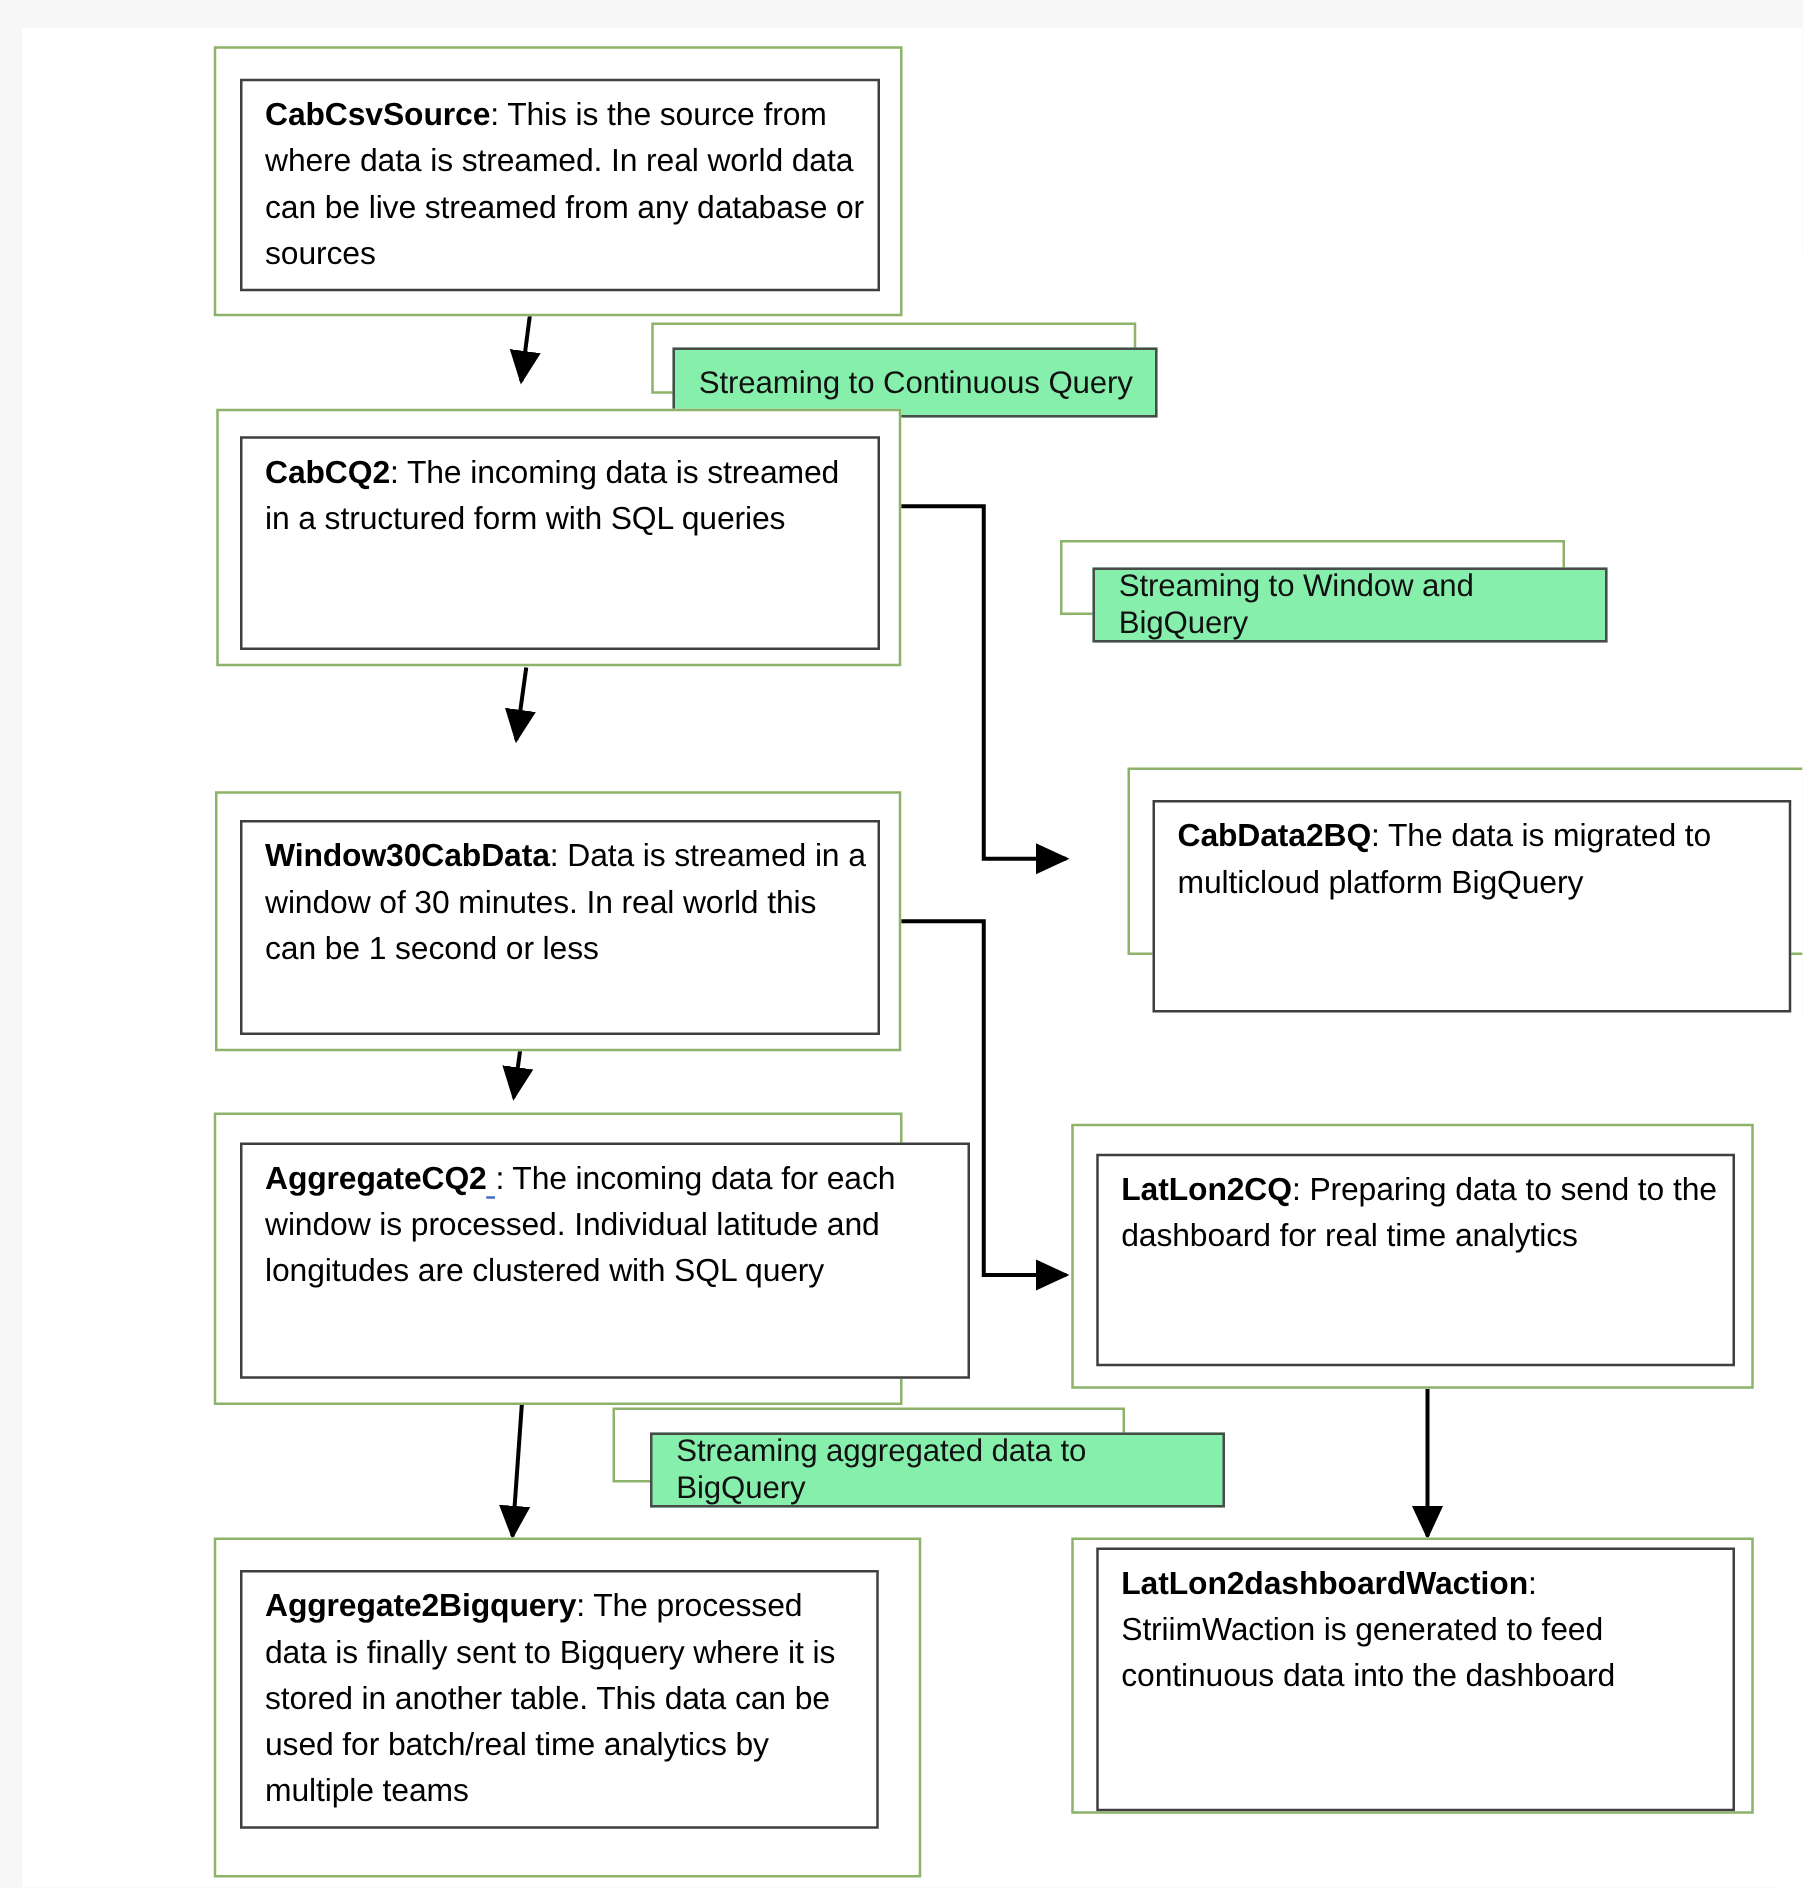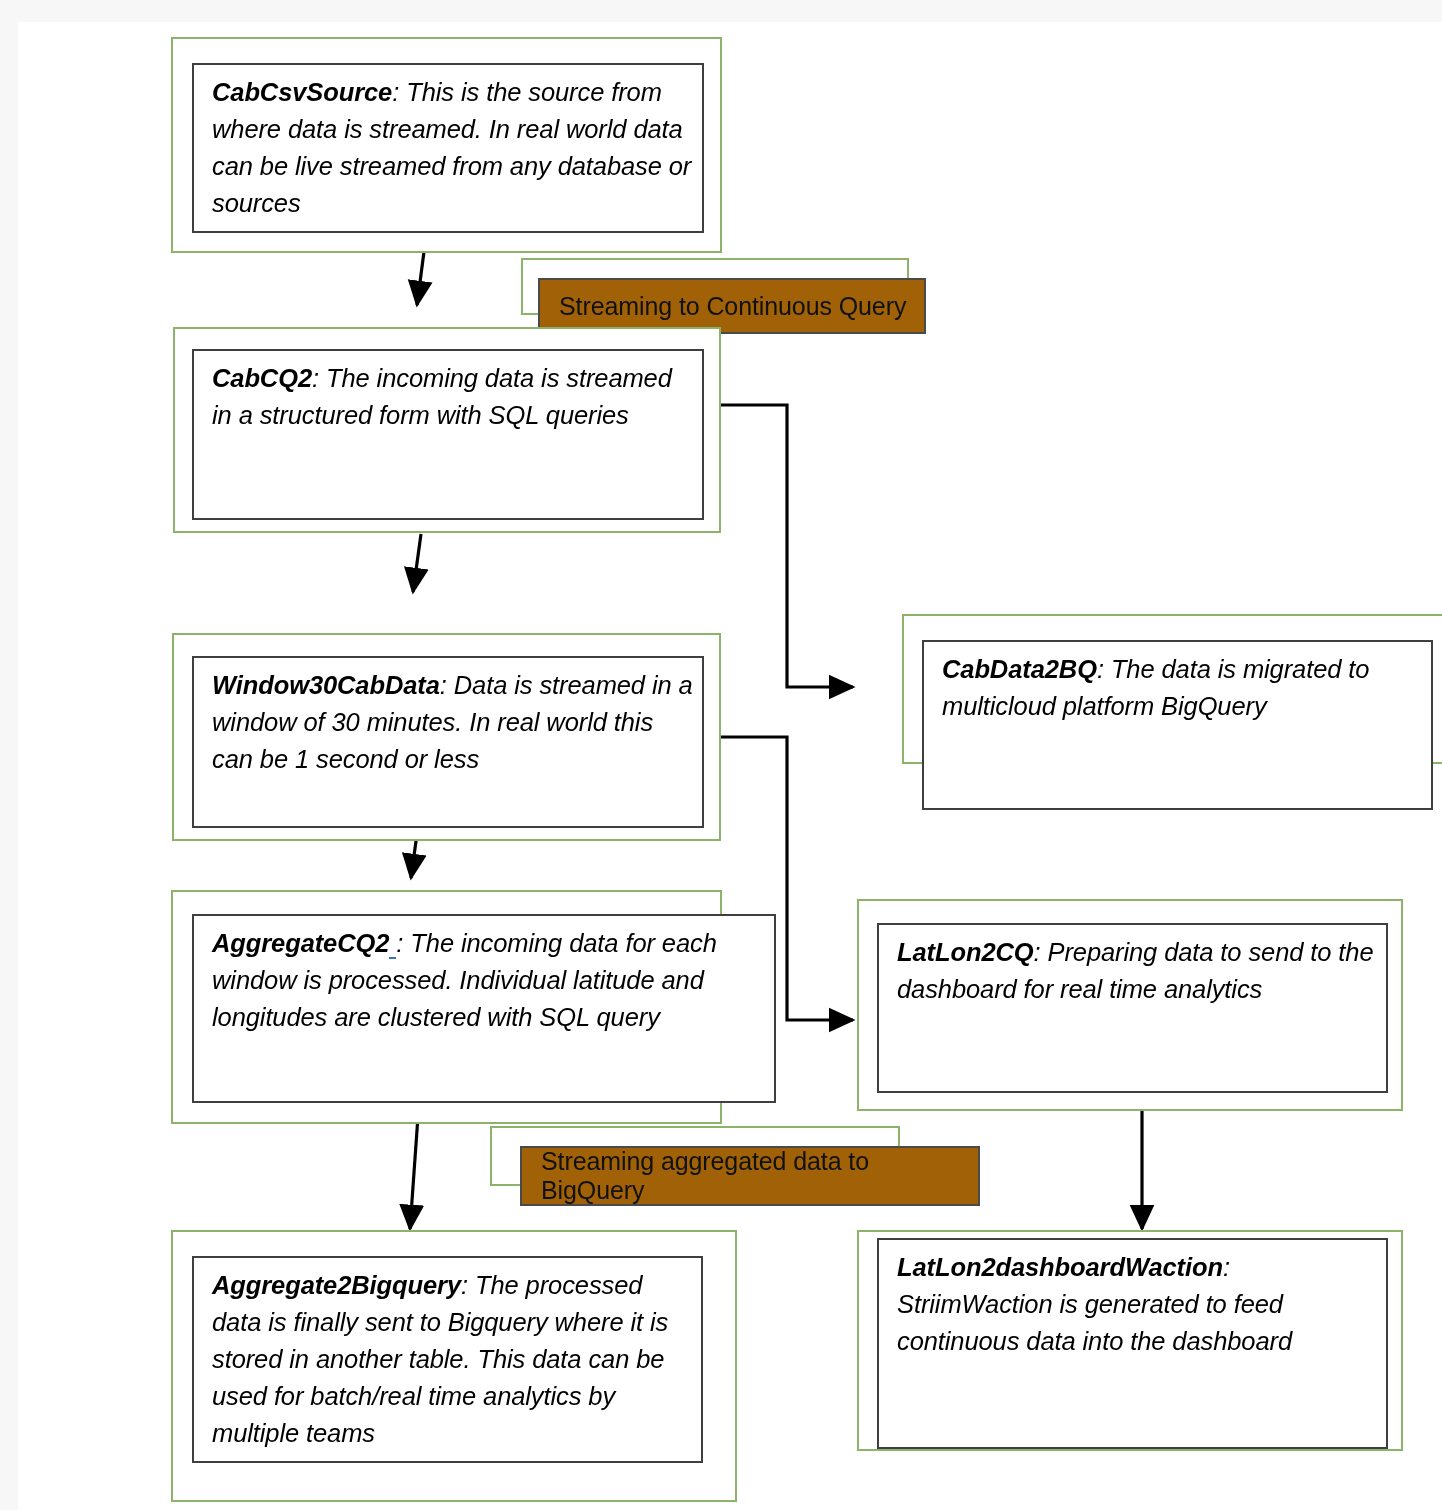--- a/index.html
+++ b/index.html
@@ -31,21 +31,20 @@
     box-sizing: border-box;
     border: 2px solid #8cb369;
     background: #ffffff;
   }
   .node .inner {
     position: absolute;
     box-sizing: border-box;
     border: 2px solid #3f3f3f;
     background: #ffffff;
     overflow: hidden;
-    font-style: italic;
   }
   .node .txt {
     position: absolute;
     left: 18px;
     top: 9px;
     right: 8px;
     font-size: 25.5px;
     line-height: 37px;
     color: #000000;
     letter-spacing: -0.1px;
@@ -60,21 +59,21 @@
   .callout .frame {
     position: absolute;
     box-sizing: border-box;
     border: 2px solid #8cb369;
     left: 0; top: 0;
   }
   .callout .label {
     position: absolute;
     box-sizing: border-box;
     border: 2px solid #4a4a4a;
-    background: #a16207;
+    background: #86efac;
     display: flex;
     align-items: center;
     padding-left: 19px;
     font-size: 25px;
     color: #111111;
     letter-spacing: -0.1px;
   }
   svg.wires {
     position: absolute;
     left: 0; top: 0;
@@ -140,20 +139,24 @@
     </div>
 
     <div class="node" style="left:155px; top:305px; width:548px; height:206px;">
       <div class="inner" style="left:17px; top:20px; width:512px; height:171px;">
         <div class="txt">
           <b>CabCQ2</b><span>: </span><span>The incoming data is streamed in a structured form with SQL queries</span>
         </div>
       </div>
     </div>
 
+    <div class="callout" style="left:830px; top:410px; width:432px; height:82px;">
+      <div class="frame" style="width:404px; height:60px;"></div>
+      <div class="label" style="left:26px; top:22px; width:412px; height:60px;">Streaming to Window and BigQuery</div>
+    </div>
 
     <div class="node" style="left:154px; top:611px; width:549px; height:208px;">
       <div class="inner" style="left:18px; top:21px; width:512px; height:172px;">
         <div class="txt">
           <b>Window30CabData</b><span>: </span><span>Data is streamed in a window of 30 minutes. In real world this can be 1 second or less</span>
         </div>
       </div>
     </div>
 
     <div class="node" style="left:884px; top:592px; width:546px; height:150px;">

